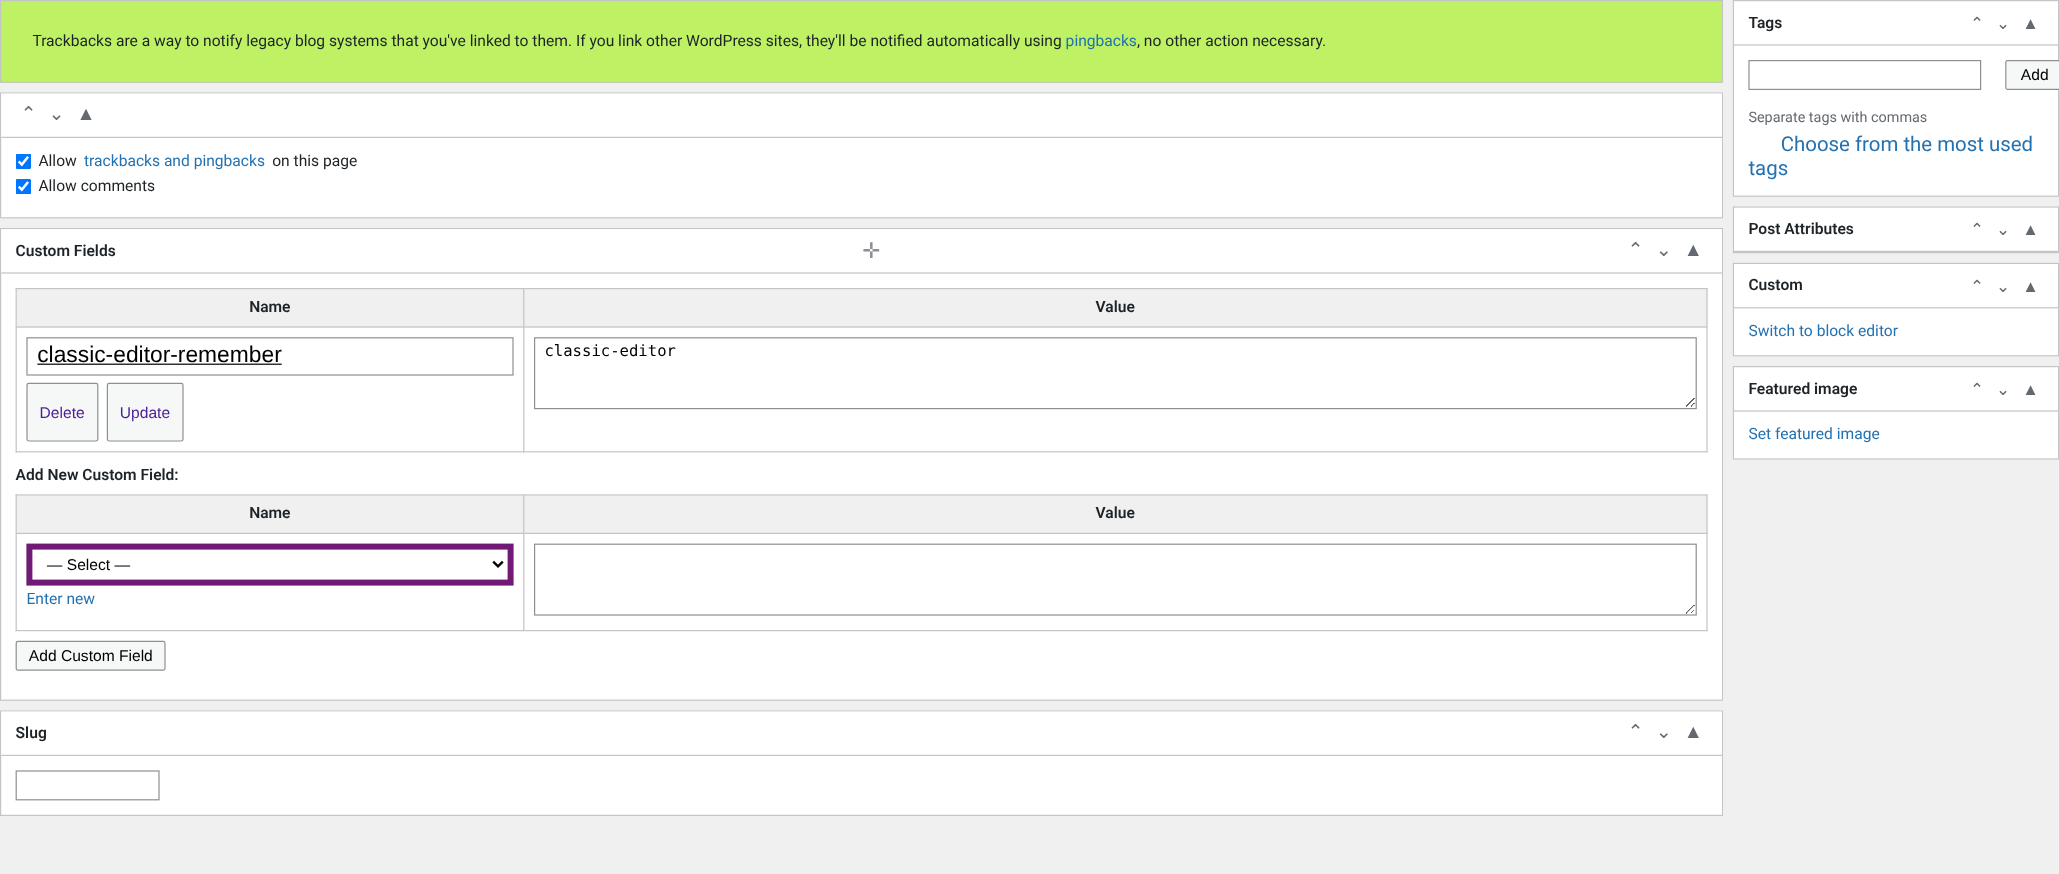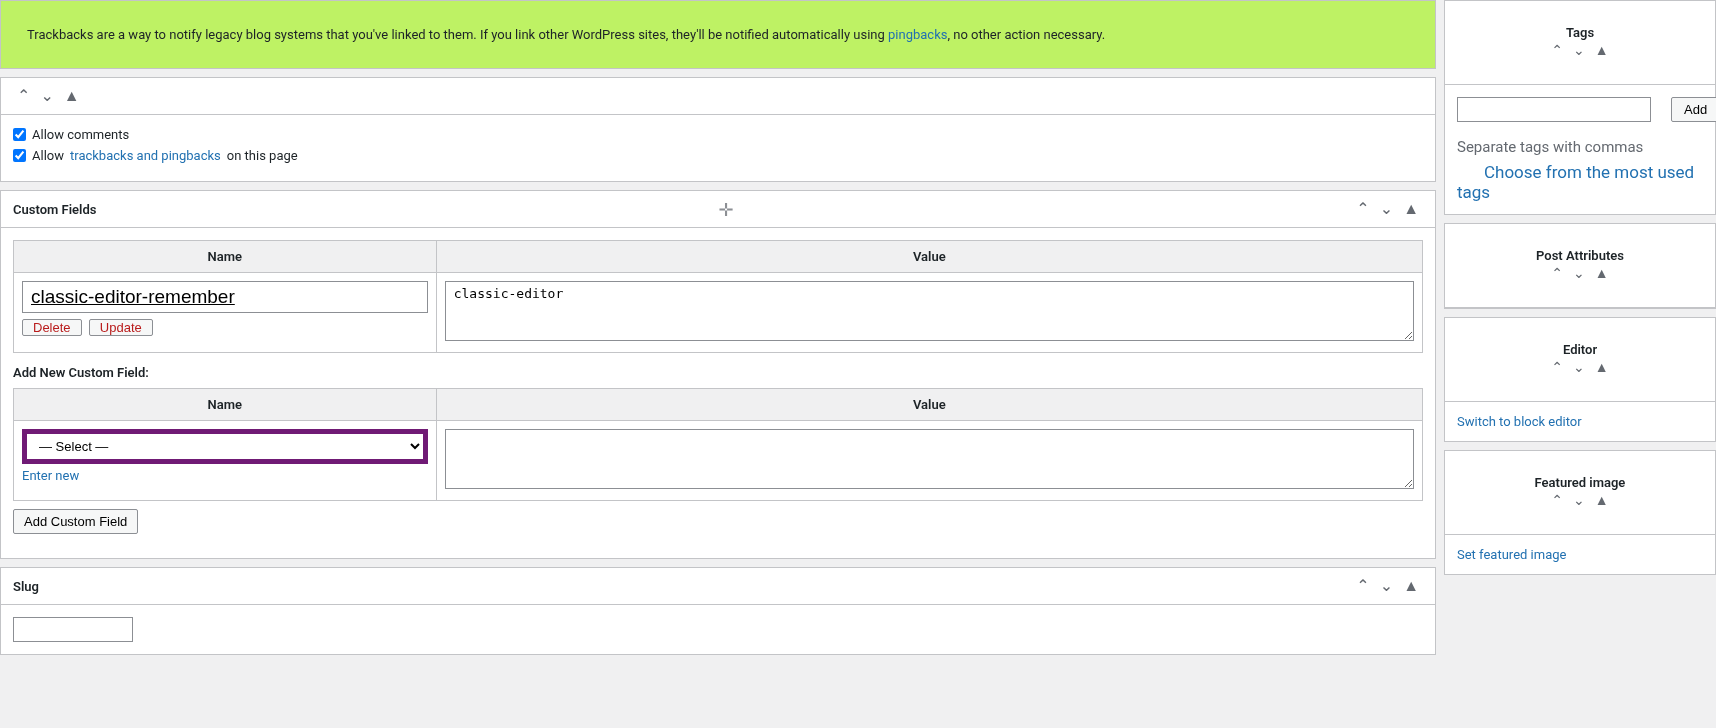--- a/index.html
+++ b/index.html
@@ -121,25 +121,25 @@
       width: 100%;
       min-height: 60px;
       padding: 4px 8px;
       border: 1px solid #8c8f94;
       font-size: 13px;
       resize: vertical;
     }
 
     .btn {
       display: inline-block;
-      padding: 0 10px;
+      padding: 16px 10px;
       font-size: 13px;
       border: 1px solid #8c8f94;
       background: #f6f7f7;
-      color: #b91c1c;
+      color: #4c1d95;
       cursor: pointer;
       text-decoration: none;
       border-radius: 2px;
     }
     .btn-delete { margin-right: 4px; }
 
     .add-new-section h3 {
       font-size: 13px;
       font-weight: 600;
       margin-bottom: 8px;
@@ -210,24 +210,23 @@
 
     
     .sidebar-panel {
       background: #fff;
       border: 1px solid #c3c4c7;
       margin-bottom: 8px;
     }
     .sidebar-panel-header {
       display: flex;
       align-items: center;
-      padding: 24px 12px;
+      padding: 8px 12px;
       border-bottom: 1px solid #c3c4c7;
       min-height: 36px;
-      flex-direction: column;
     }
     .sidebar-panel-header h2 {
       font-size: 13px;
       font-weight: 600;
       flex: 1;
     }
     .sidebar-panel-header .controls {
       display: flex;
       align-items: center;
       gap: 2px;
@@ -258,21 +257,21 @@
     }
     .tags-add-btn {
       padding: 4px 12px;
       background: #f6f7f7;
       border: 1px solid #8c8f94;
       font-size: 13px;
       cursor: pointer;
       border-radius: 2px;
     }
     .tags-separate-note {
-      font-size: 15px;
+      font-size: 12px;
       color: #646970;
       margin-bottom: 6px;
     }
     .tags-used-link {
       font-size: 17px;
       color: #2271b1;
       text-decoration: none;
       cursor: pointer;
       margin-left: 27px;
     }
@@ -331,27 +330,27 @@
           <div class="controls">
             <button title="Collapse">⌃</button>
             <button title="Expand">⌄</button>
             <button title="Toggle">▲</button>
           </div>
         </div>
       </div>
       <div class="discussion-content">
         <label>
           <input type="checkbox" checked="" style="">
-          <span>Allow comments</span>
+          <span>Allow </span>
+            <a href="#">trackbacks and pingbacks</a>
+            <span> on this page</span>
         </label>
         <label>
           <input type="checkbox" checked="" style="">
-          <span>Allow </span>
-            <a href="#">trackbacks and pingbacks</a>
-            <span> on this page</span>
+          <span>Allow comments</span>
         </label>
       </div>
     </div>
 
     <div class="postbox">
       <div class="postbox-header">
         <div class="postbox-header-inner">
           <h2>Custom Fields</h2>
           <span class="drag-handle" style="position:absolute;left:50%;transform:translateX(-50%);color:#8c8f94;font-size:18px;cursor:move;">✛</span>
           <div class="controls">
@@ -458,21 +457,21 @@
         <div class="controls">
           <button>⌃</button>
           <button>⌄</button>
           <button>▲</button>
         </div>
       </div>
     </div>
 
     <div class="sidebar-panel">
       <div class="sidebar-panel-header">
-        <h2>Editor</h2>
+        <h2>Custom</h2>
         <div class="controls">
           <button>⌃</button>
           <button>⌄</button>
           <button>▲</button>
         </div>
       </div>
       <div class="sidebar-panel-content">
         <a href="#" class="switch-editor-link">Switch to block editor</a>
       </div>
     </div>

